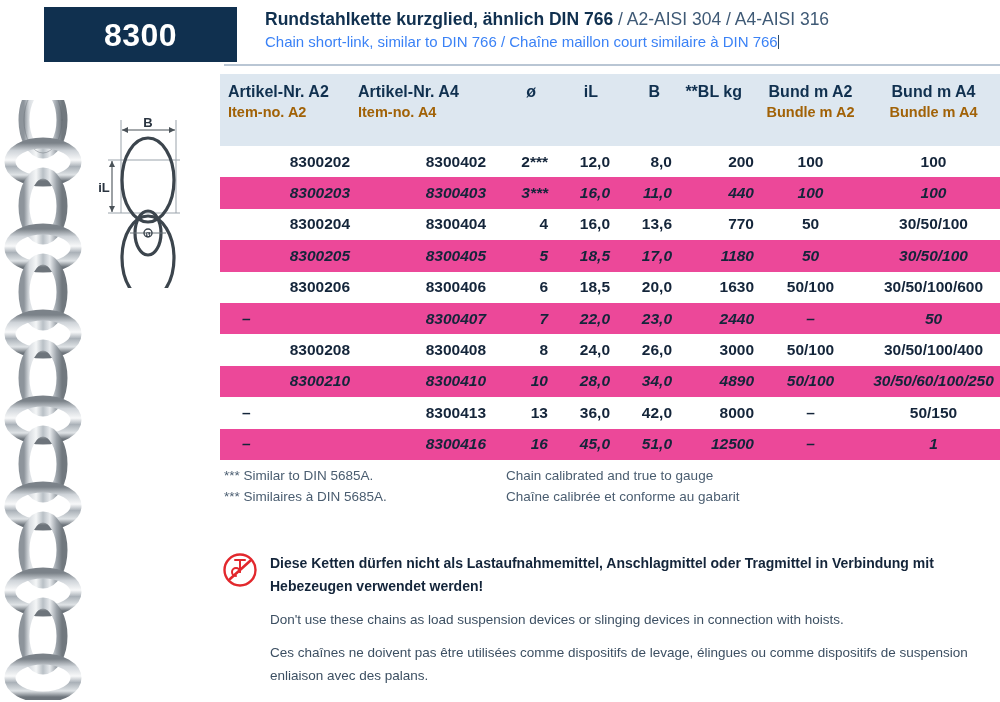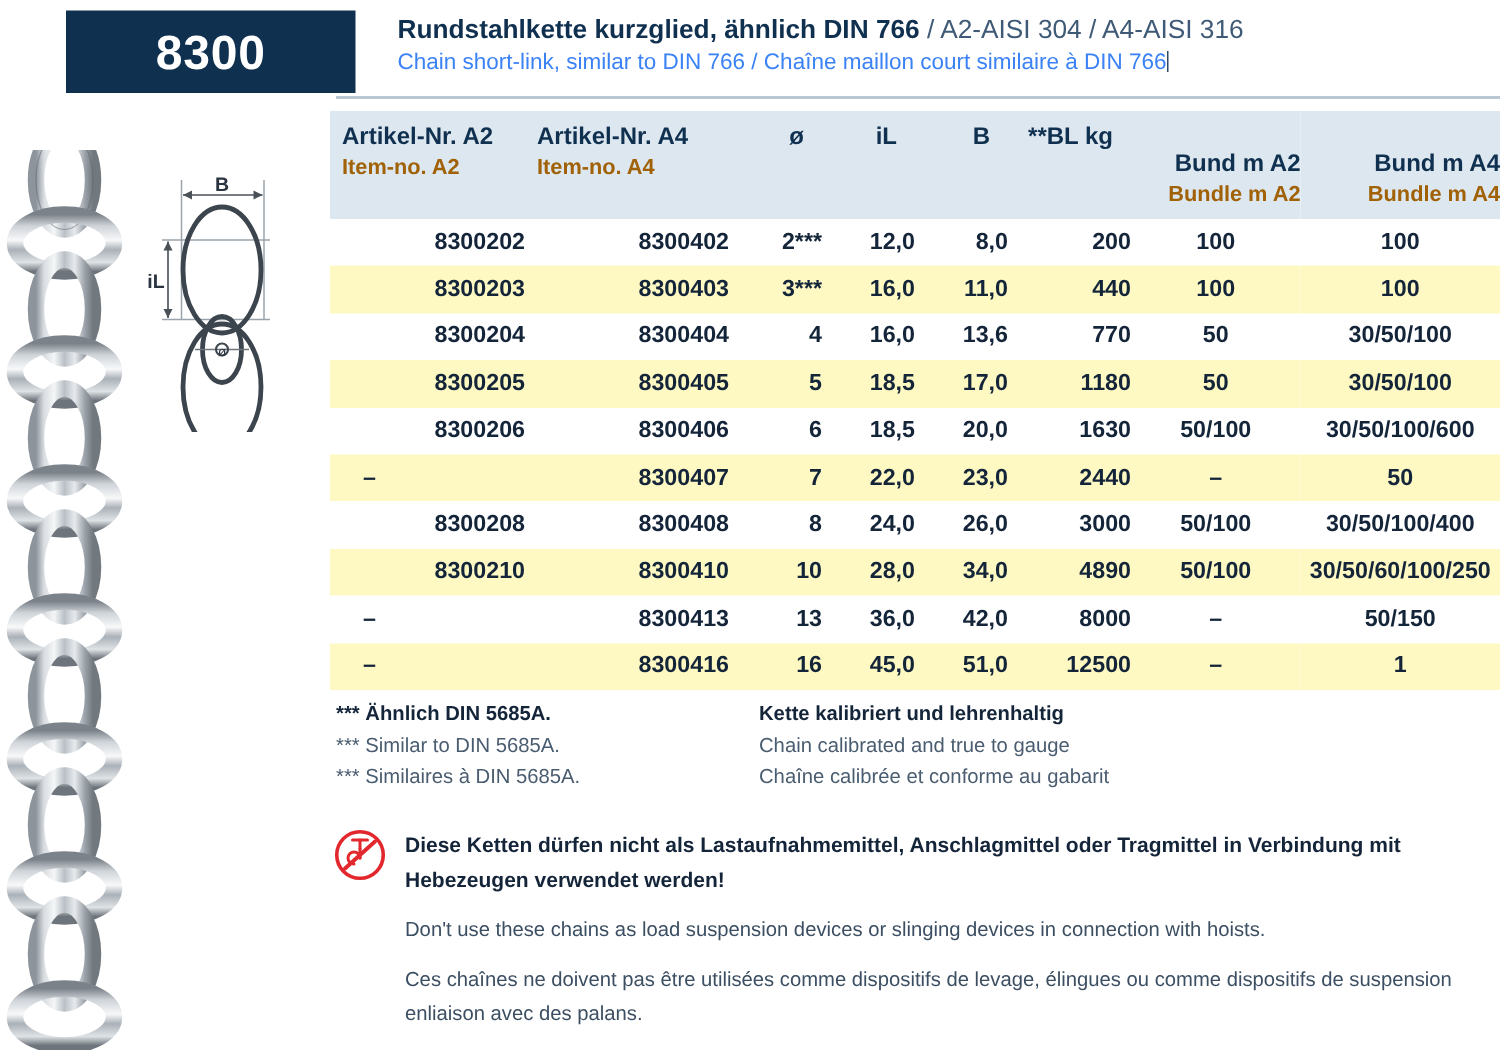--- a/index.html
+++ b/index.html
@@ -139,27 +139,28 @@
   }
   .th-en {
     font-size: 14.5px;
     font-weight: bold;
     color: #a16207;
     line-height: 20px;
     white-space: nowrap;
   }
   th.align-left .th-inner  { text-align: left;  padding-left: 8px; }
   th.align-right .th-inner { text-align: right; padding-right: 12px; }
-  th.align-center .th-inner { text-align: right; margin-top: 18px; }
+  th.align-center .th-inner { text-align: center; }
 
   #spec-table tbody tr {
     height: 31.4px;
   }
   #spec-table tbody tr.stripe {
-    background: #fef9c3;
+    background: #ec4899;
+    font-style: italic;
   }
   #spec-table tbody td {
     padding: 0;
     color: #14253a;
     font-weight: bold;
     font-size: 15.5px;
     white-space: nowrap;
   }
   td.cell-left   { text-align: right;  padding-left: 8px; }
   td.cell-right  { text-align: right; padding-right: 12px; }
@@ -504,24 +505,20 @@
         <td class="cell-right">51,0</td>
         <td class="cell-right">12500</td>
         <td class="cell-center">–</td>
         <td class="cell-center">1</td>
       </tr>
     </tbody>
 </table>
 
 <div id="footnotes">
   <div class="fn-row">
-    <div class="fn-left fn-bold">*** Ähnlich DIN 5685A.</div>
-    <div class="fn-right fn-bold">Kette kalibriert und lehrenhaltig</div>
-  </div>
-  <div class="fn-row">
     <div class="fn-left fn-norm">*** Similar to DIN 5685A.</div>
     <div class="fn-right fn-norm">Chain calibrated and true to gauge</div>
   </div>
   <div class="fn-row">
     <div class="fn-left fn-norm">*** Similaires à DIN 5685A.</div>
     <div class="fn-right fn-norm">Chaîne calibrée et conforme au gabarit</div>
   </div>
 </div>
 
 <div id="warning-block">

